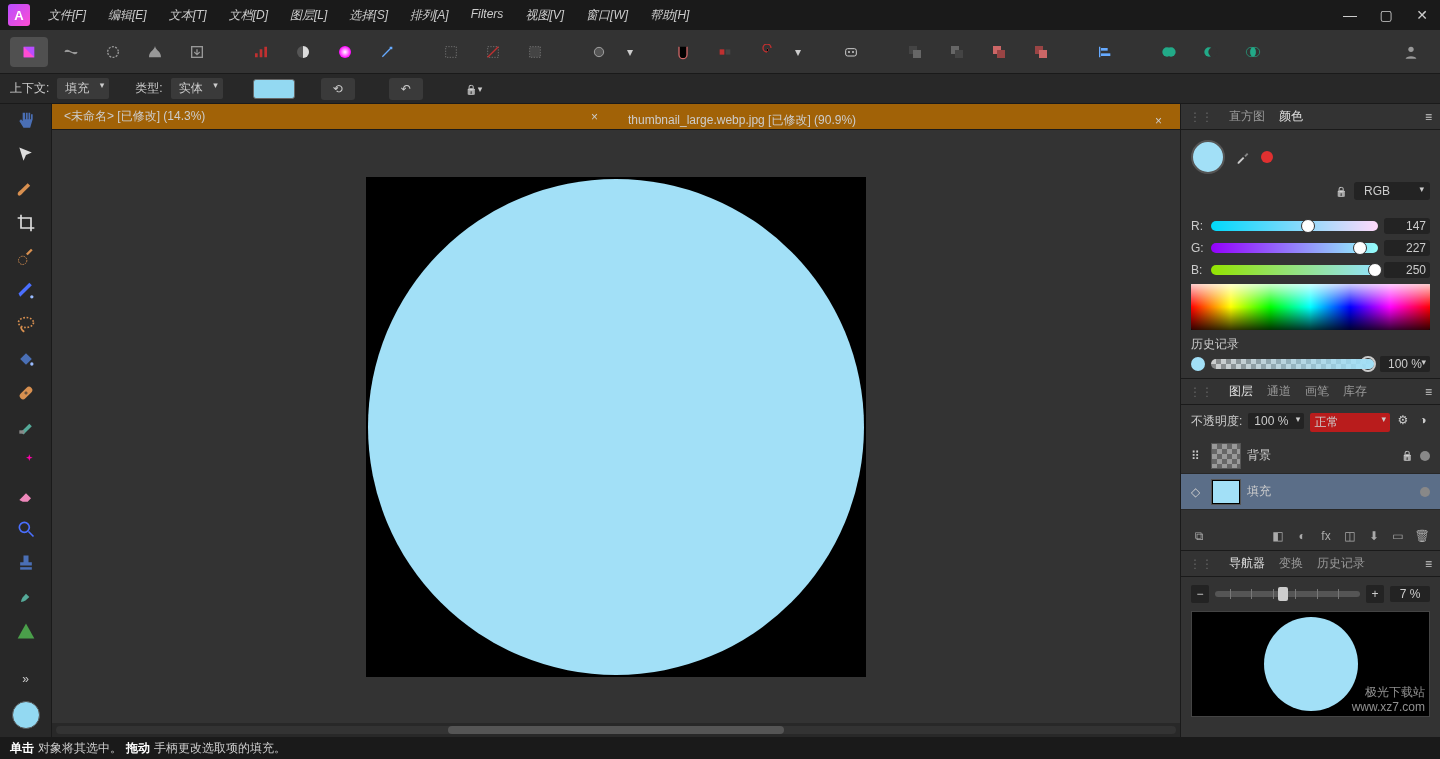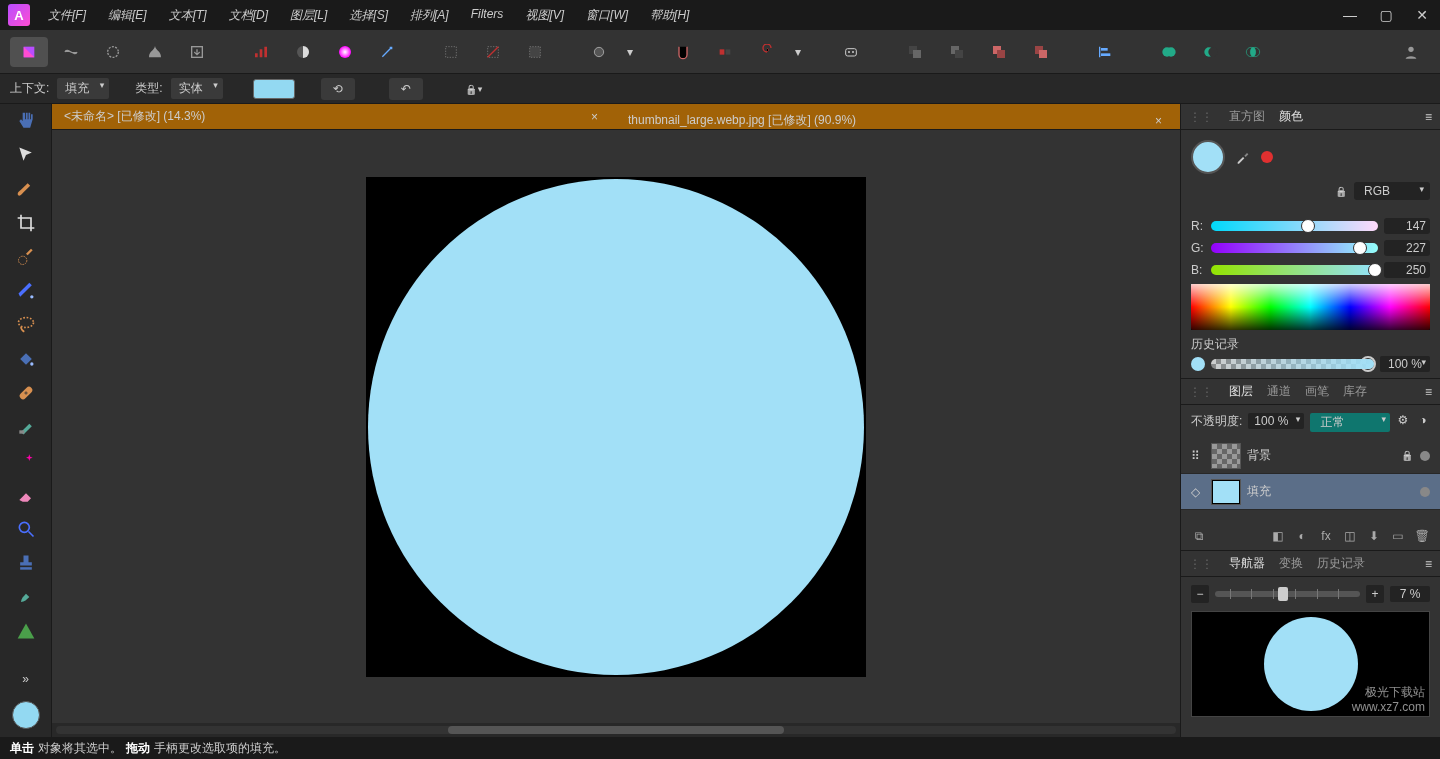--- a/index.html
+++ b/index.html
@@ -84,21 +84,21 @@
 .op-track { flex:1; height:10px; background: repeating-conic-gradient(#888 0 25%, #ccc 0 50%) 0 0/10px 10px; border-radius:5px; position:relative; }
 .op-track::after { content:""; position:absolute; inset:0; background: linear-gradient(90deg, rgba(162,224,247,0), rgba(162,224,247,1)); border-radius:5px; }
 .op-handle { position:absolute; right:-2px; top:-3px; width:16px; height:16px; border:2px solid #ccc; border-radius:50%; background:transparent; }
 .op-val { width:50px; background:#232323; padding:1px 4px; border-radius:2px; text-align:center; position:relative; }
 .op-val::after { content:"▾"; position:absolute; right:4px; font-size:9px; }
 
 .layers-panel { padding: 6px 0; border-bottom:1px solid #1a1a1a; }
 .layer-opts { display:flex; align-items:flex-start; gap:6px; padding: 2px 10px 6px 10px; }
 .layer-opts .val { background:#232323; padding:1px 16px 1px 6px; position:relative; border-radius:2px; }
 .layer-opts .val::after { content:"▾"; position:absolute; right:4px; font-size:9px; }
-.layer-opts .blend { flex:1; background:#0f766e; padding:1px 16px 1px 10px; position:relative; border-radius:2px; }
+.layer-opts .blend { flex:1; background:#b91c1c; padding:1px 16px 1px 4px; position:relative; border-radius:2px; }
 .layer-opts .blend::after { content:"▾"; position:absolute; right:4px; font-size:9px; }
 .layer-opts .ico { cursor:pointer; width:14px; text-align:center; }
 .layer-row { display:flex; align-items:center; height:36px; padding: 0 10px; gap: 6px; border-bottom:1px solid #282828; }
 .layer-row.sel { background:#5b6e88; }
 .layer-thumb { width:30px; height:26px; border:1px solid #555; background:#000; display:flex; align-items:center; justify-content:center; }
 .layer-thumb.checker { background: repeating-conic-gradient(#666 0 25%, #999 0 50%) 0 0/10px 10px; }
 .layer-thumb .mini-circle { width:20px; height:20px; border-radius:50%; background:#a2e0f7; }
 .layer-name { flex:1; }
 .layer-lock { color:#888; font-size:10px; }
 .layer-dot { width:10px; height:10px; border-radius:50%; background:#888; }

